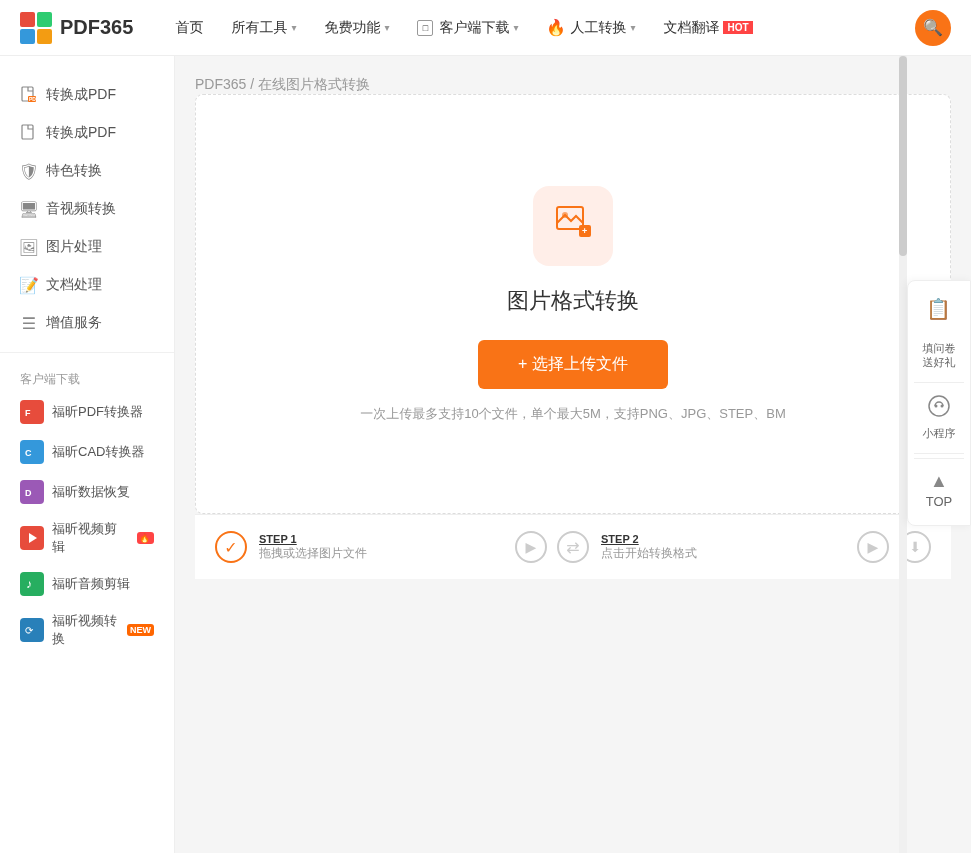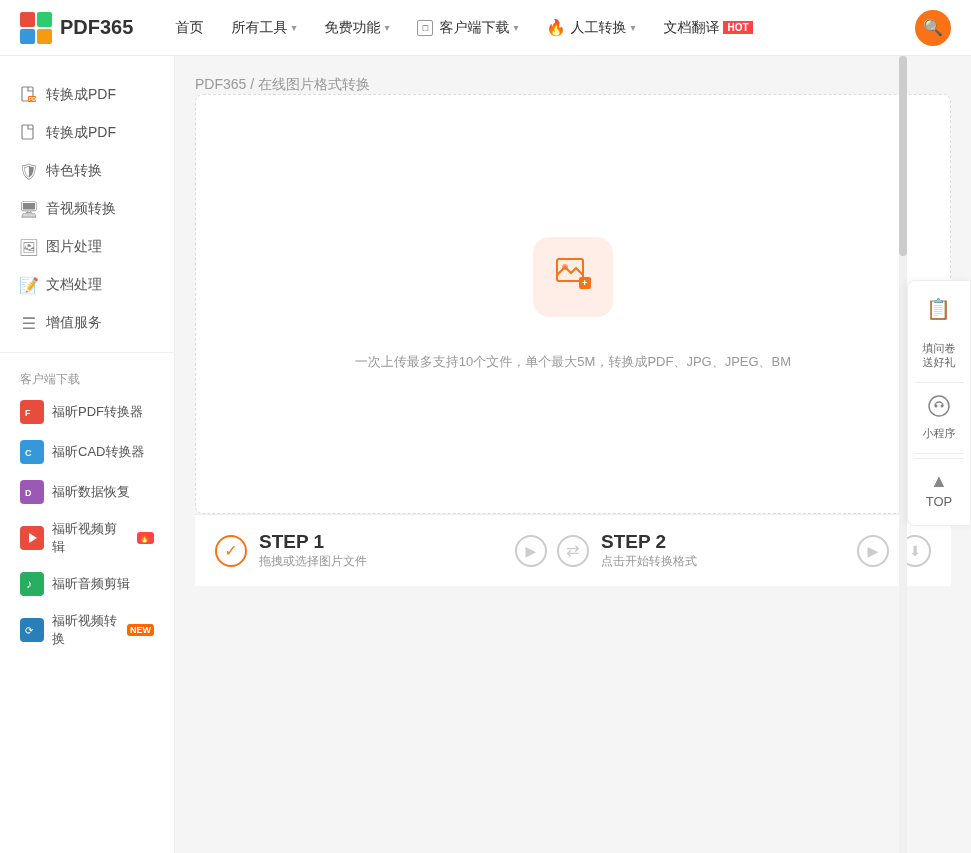--- a/index.html
+++ b/index.html
@@ -235,21 +235,21 @@
       width: 32px; height: 32px;
       border-radius: 50%;
       border: 2px solid #ccc;
       display: flex; align-items: center; justify-content: center;
       font-size: 16px;
       color: #ccc;
       flex-shrink: 0;
     }
     .step-check.active { border-color: #f97316; color: #f97316; }
     .step-content {}
-    .step-label { font-size: 19px; font-weight: bold; color: #333; }
+    .step-label { font-size: 11px; font-weight: bold; color: #333; text-decoration: underline; }
     .step-desc { font-size: 12px; color: #999; }
     .step-arrow {
       width: 32px; height: 32px;
       border-radius: 50%;
       border: 2px solid #ccc;
       display: flex; align-items: center; justify-content: center;
       color: #ccc;
       font-size: 14px;
       flex-shrink: 0;
       margin: 0 10px;
@@ -487,21 +487,25 @@
           <svg width="48" height="48" viewBox="0 0 48 48">
             <rect width="48" height="48" rx="10" fill="#ffeee8"></rect>
             <rect x="8" y="10" width="26" height="22" rx="2" fill="none" stroke="#f97316" stroke-width="2"></rect>
             <circle cx="16" cy="18" r="3" fill="#f97316" opacity="0.6"></circle>
             <path d="M8 26 l8-8 6 6 5-5 7 7" fill="none" stroke="#f97316" stroke-width="2"></path>
             <rect x="30" y="28" width="12" height="12" rx="2" fill="#f97316"></rect>
             <text x="33" y="37" font-size="9" fill="white" font-weight="bold">+</text>
           </svg>
         </div>
       </div>
-      <div class="upload-hint">一次上传最多支持10个文件，单个最大5M，转换成PDF、JPG、JPEG、BM</div>
+      <div class="tool-title">图片格式转换</div>
+      <button class="upload-btn">
+        <span>+ 选择上传文件</span>
+      </button>
+      <div class="upload-hint">一次上传最多支持10个文件，单个最大5M，支持PNG、JPG、STEP、BM</div>
     </div>
 
     <div class="steps-bar">
       <div class="step-item">
         <div class="step-check active">✓</div>
         <div class="step-content">
           <div class="step-label">STEP 1</div>
           <div class="step-desc">拖拽或选择图片文件</div>
         </div>
       </div>

